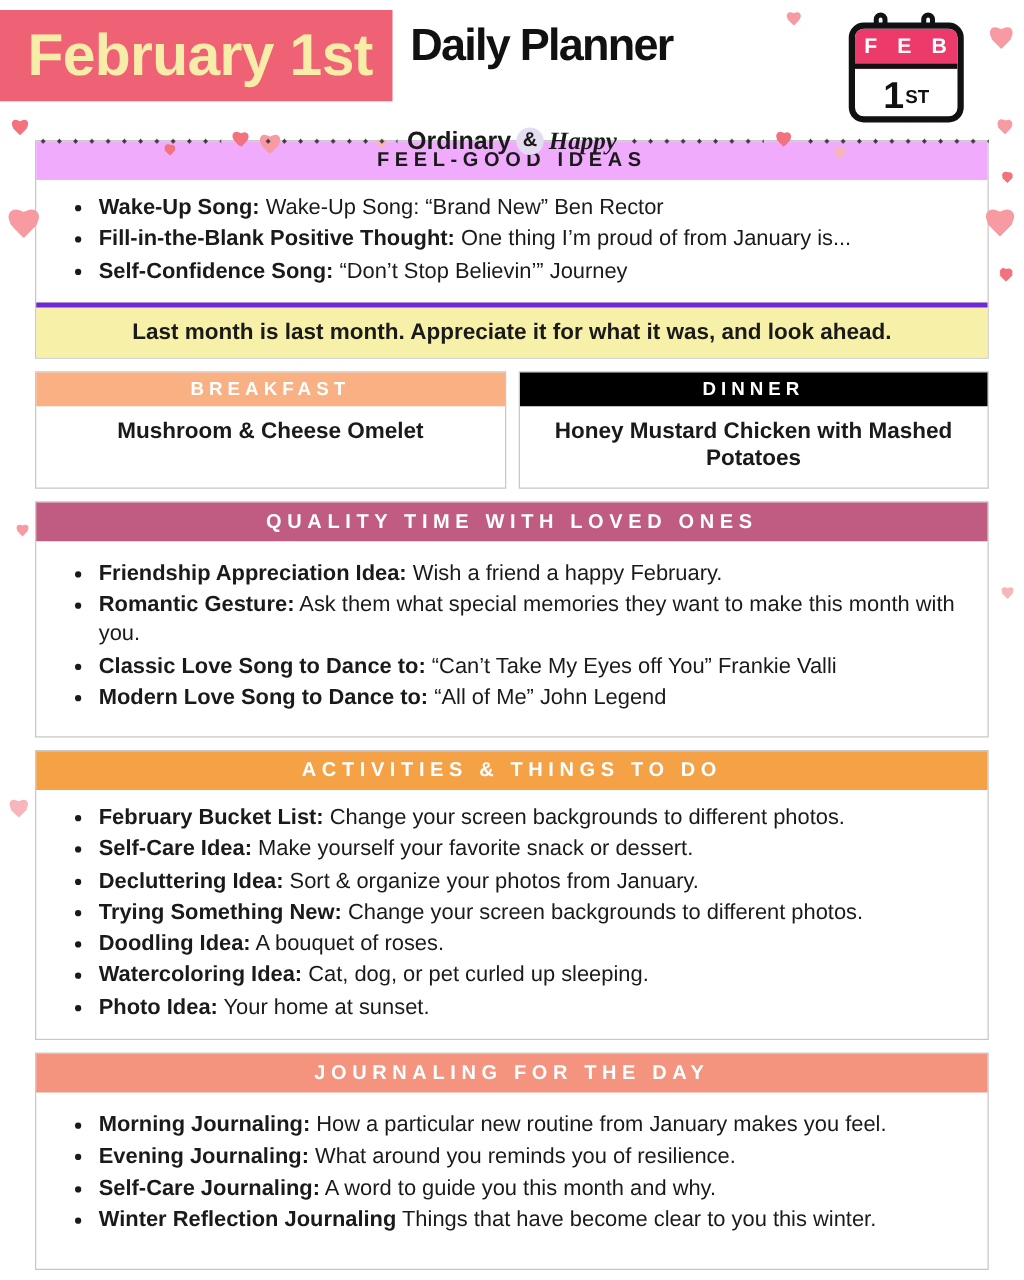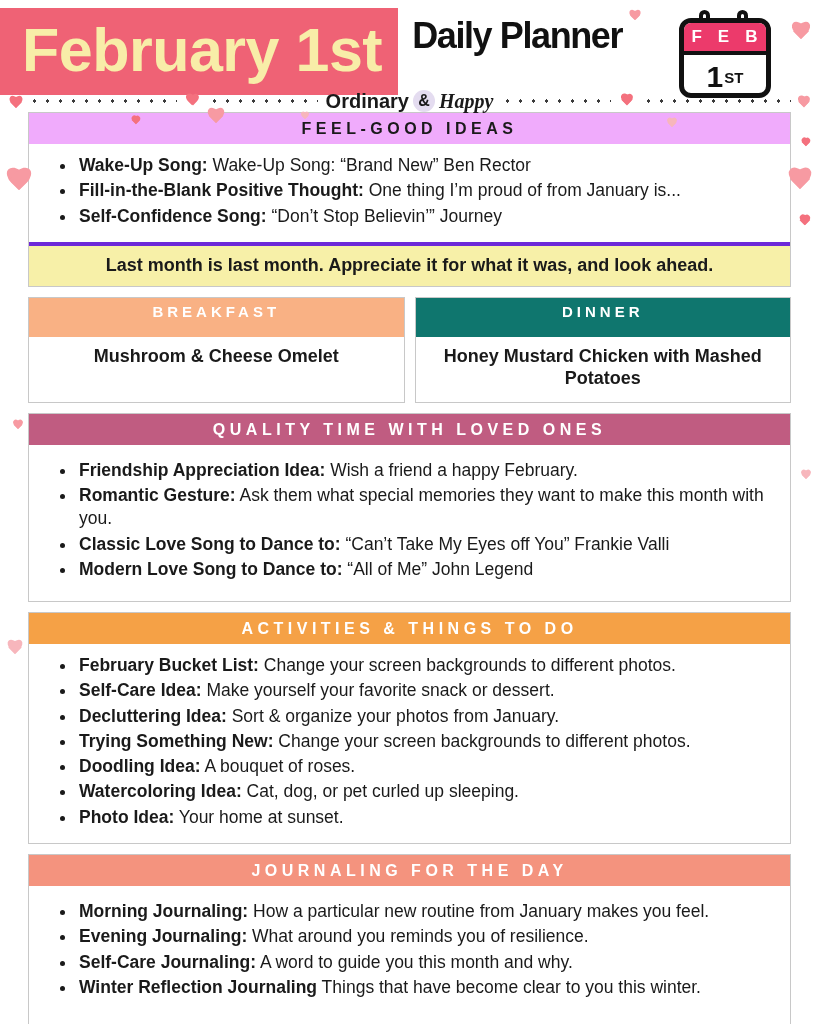--- a/index.html
+++ b/index.html
@@ -52,21 +52,21 @@
     height: 112px;
   }
   .title-row {
     display: flex;
     align-items: flex-start;
     height: 78px;
   }
   .date-banner {
     background: #EF6275;
     color: #F8EDA8;
-    font-size: 61px;
+    font-size: 47px;
     font-weight: bold;
     letter-spacing: -0.5px;
     line-height: 1;
     padding: 12px 16px 14px 22px;
     margin-top: 8px;
     white-space: nowrap;
   }
   .planner-title {
     font-size: 36px;
     font-weight: bold;
@@ -136,21 +136,21 @@
   }
   .cal-ring.r1 { left: 20px; }
   .cal-ring.r2 { left: 58px; }
 
   .tagline-row {
     position: relative;
     height: 30px;
     display: flex;
     align-items: center;
     justify-content: center;
-    margin-top: 8px;
+    margin-top: 20px;
   }
   .dots {
     flex: 1;
     height: 4px;
     background-image: radial-gradient(circle, #3b3b3b 1.6px, transparent 1.7px);
     background-size: 13px 4px;
     background-repeat: repeat-x;
     margin: 0 8px;
     max-width: 250px;
   }
@@ -244,25 +244,25 @@
     border: 1px solid #c8c8c8;
     background: #fff;
     box-sizing: border-box;
   }
   .meal-head {
     text-align: center;
     font-size: 15px;
     font-weight: bold;
     letter-spacing: 4px;
     color: #fff;
-    padding: 5px 0 17px 0;
+    padding: 5px 0 5px 0;
   }
   .meal-breakfast { background: #F9B184; }
   .meal-lunch     { background: #F4907C; }
-  .meal-dinner    { background: #0f766e; }
+  .meal-dinner    { background: #000000; }
   .meal-body {
     text-align: center;
     font-size: 18px;
     font-weight: bold;
     line-height: 1.25;
     padding: 8px 6px 12px 6px;
     min-height: 52px;
     box-sizing: border-box;
   }
 </style>

